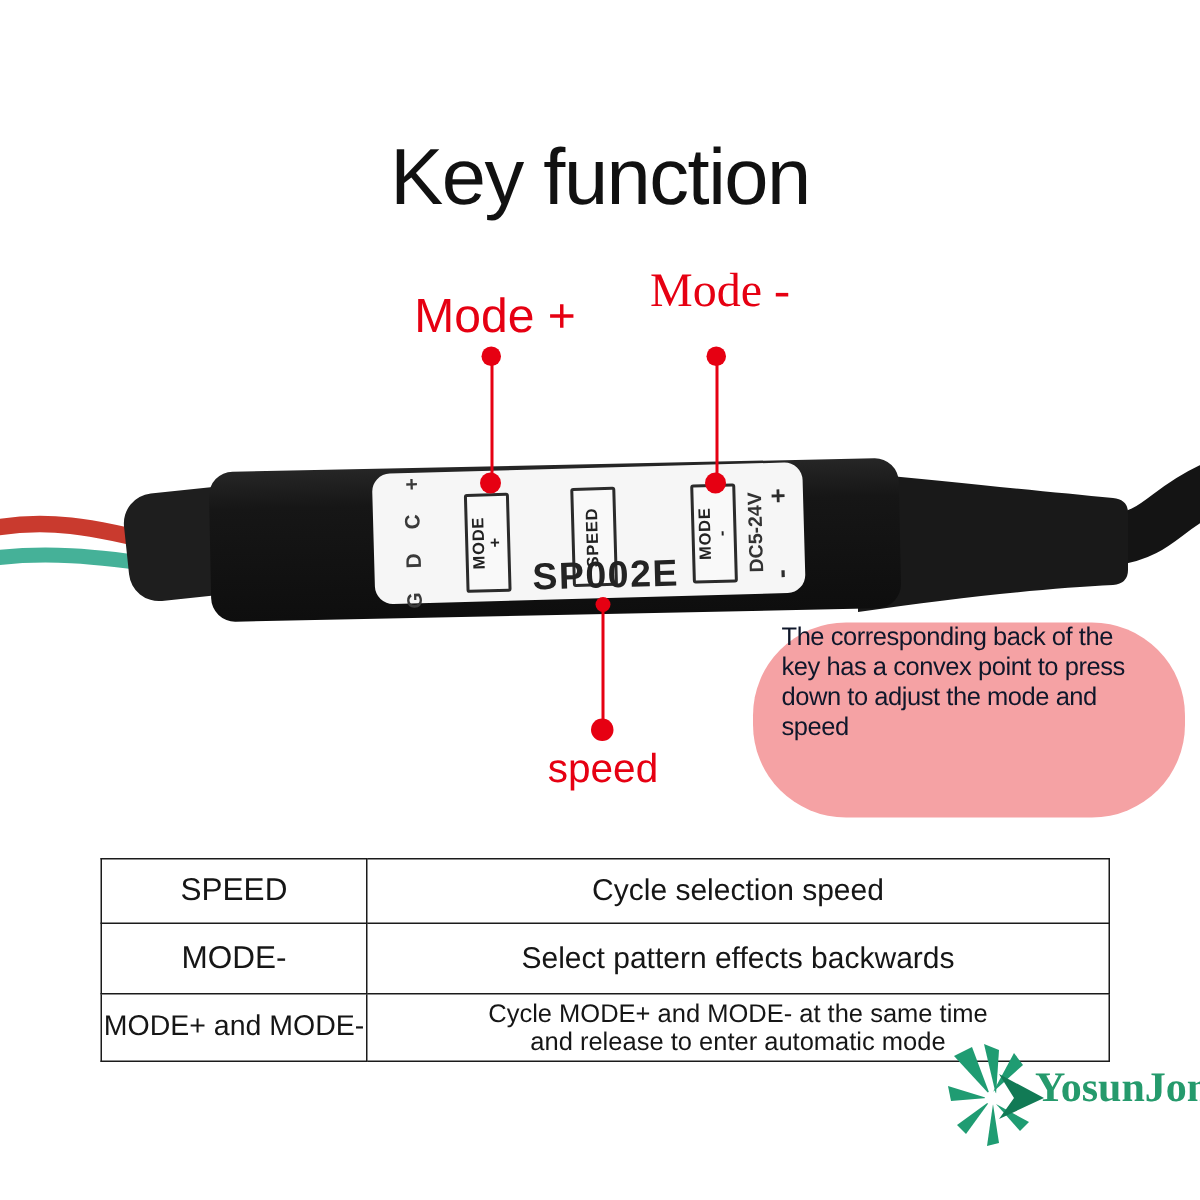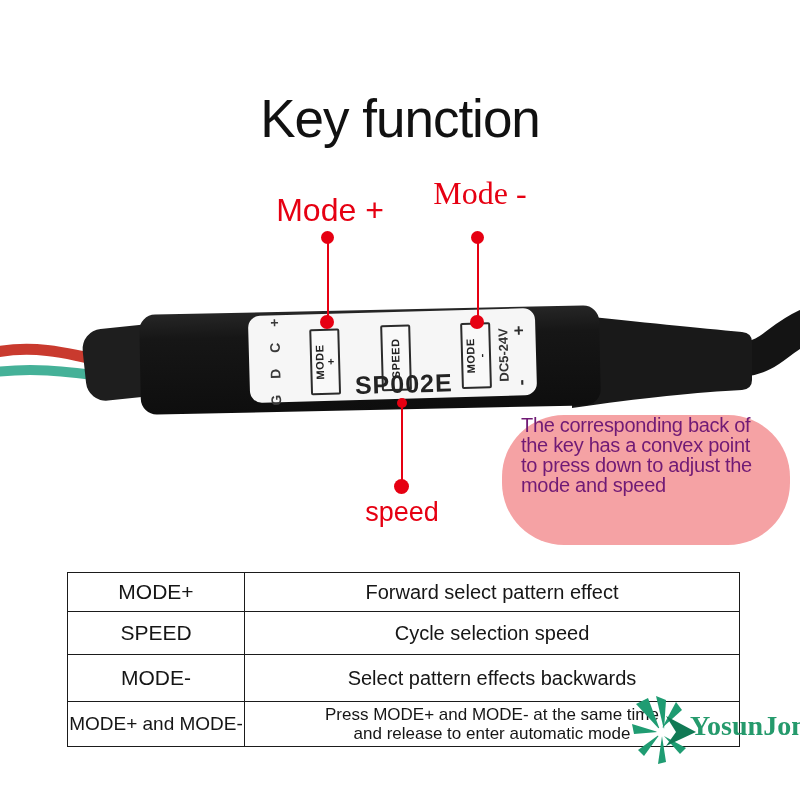--- a/index.html
+++ b/index.html
@@ -49,21 +49,21 @@
   .btn-inner .l1{font-size:11px;font-weight:bold;color:#222;letter-spacing:.5px;}
   .btn-inner .l2{font-size:11px;font-weight:bold;color:#222;}
   .model{position:absolute;left:92px;top:58px;width:124px;text-align:center;
          font-size:25px;font-weight:bold;color:#232323;letter-spacing:1px;}
 
   
   .bubble{position:absolute;left:502px;top:415px;width:288px;height:130px;background:#f5a2a4;
           border-radius:62px;z-index:1;}
   .bubble h2{margin:10px 0 2px 0;text-align:center;font-size:26px;color:#191919;
              font-weight:bold;letter-spacing:-.5px;}
-  .bubble .body{padding:0 19px;font-size:20px;line-height:20px;color:#701a75;
+  .bubble .body{padding:0 19px;font-size:17px;line-height:20px;color:#0f172a;
                 letter-spacing:-.3px;}
 
   
   .fn-table{position:absolute;left:67px;top:572px;width:673px;border-collapse:collapse;
             z-index:2;color:#161616;}
   .fn-table td{border:1.6px solid #1b1b1b;text-align:center;vertical-align:middle;padding:0;}
   .fn-table td.k{width:176px;font-size:21px;}
   .fn-table tr.r1 td{height:38px;}
   .fn-table tr.r2 td{height:42px;}
   .fn-table tr.r3 td{height:46px;}
@@ -144,36 +144,32 @@
     </div>
 
     <div class="model">SP002E</div>
     <div class="vtext dcv">DC5-24V</div>
     <div class="vtext pol plus">+</div>
     <div class="vtext pol minus">-</div>
   </div>
 
   <table class="fn-table">
     <tbody>
-        <tr class="r1">
-      <td class="k">MODE+</td>
-      <td class="d">Forward select pattern effect</td>
-    </tr>
     <tr class="r2">
       <td class="k">SPEED</td>
       <td class="d">Cycle selection speed</td>
     </tr>
     <tr class="r3">
       <td class="k">MODE-</td>
       <td class="d">Select pattern effects backwards</td>
     </tr>
     <tr class="r4">
       <td class="k k4">MODE+ and MODE-</td>
       <td class="d d4">
-        <div>Press MODE+ and MODE- at the same time</div>
+        <div>Cycle MODE+ and MODE- at the same time</div>
         <div>and release to enter automatic mode</div>
       </td>
     </tr>
   </tbody>
     </table>
 
   <div class="logo">
     <svg class="burst" width="70" height="78" viewBox="0 0 70 78">
       <g fill="#1f9c72">
         <polygon points="28,8 36,42 38,12"></polygon>

